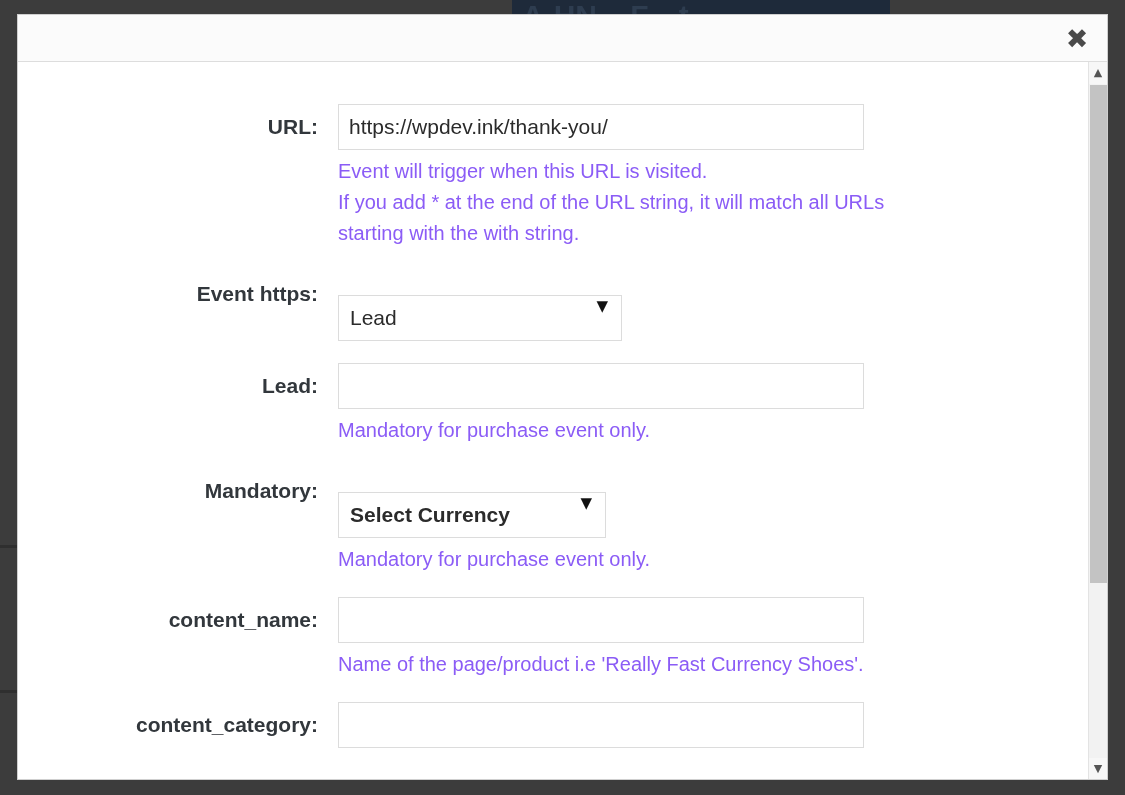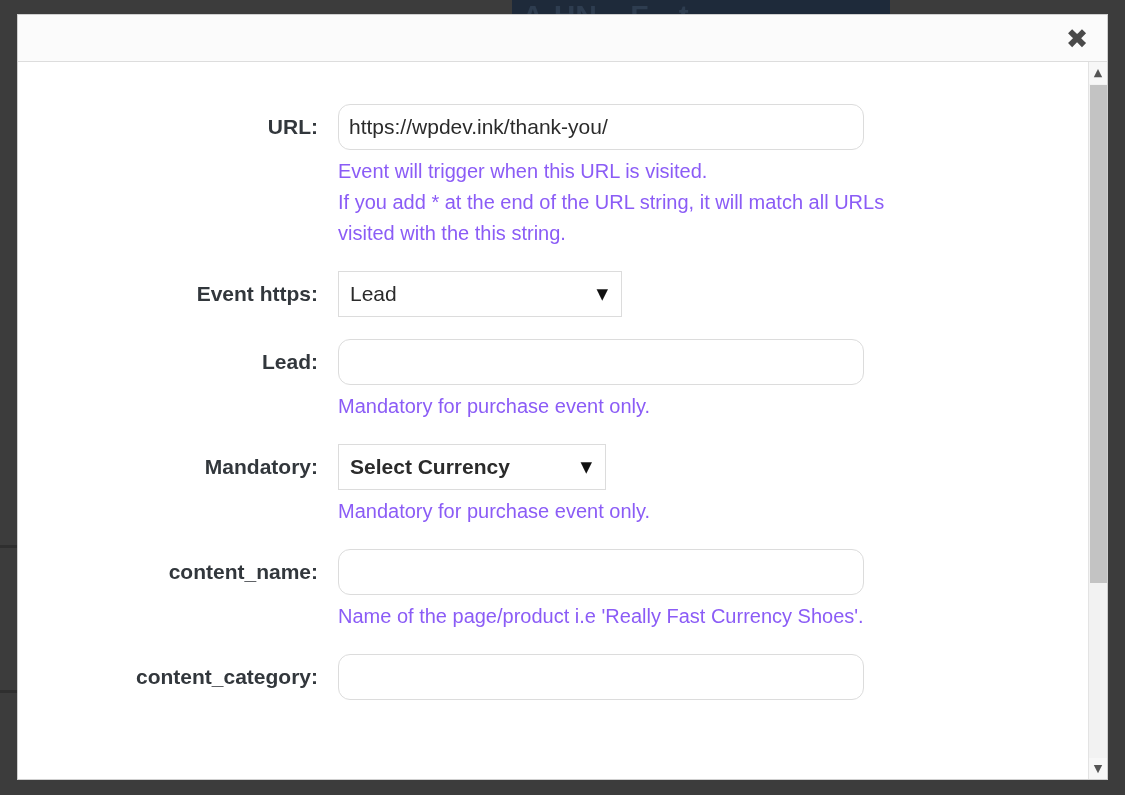--- a/index.html
+++ b/index.html
@@ -149,39 +149,40 @@
     width: 526px;
     height: 46px;
     box-sizing: border-box;
     border: 1px solid #dcdcdc;
     background: #ffffff;
     font-size: 21px;
     color: #2b2b2b;
     padding: 0 10px;
     font-family: "Liberation Sans", sans-serif;
     outline: none;
-    border-radius: 12px;
+    border-radius: 0;
   }
 
   .select-wrap {
     position: relative;
     display: inline-block;
   }
   .select-box {
     height: 46px;
     box-sizing: border-box;
     border: 1px solid #dcdcdc;
     background: #ffffff;
     font-size: 21px;
     color: #2b2b2b;
     line-height: 44px;
     padding: 0 44px 0 11px;
     white-space: nowrap;
     cursor: pointer;
     user-select: none;
+    margin-top: 24px;
   }
   .select-box.event-type { width: 284px; }
   .select-box.currency  { width: 268px; font-weight: bold; }
 
   .select-arrow {
     position: absolute;
     right: 14px;
     top: 50%;
     transform: translateY(-50%);
     font-size: 15px;
@@ -262,21 +263,21 @@
 
     <div class="form-area">
 
       <div class="field-row">
         <div class="field-label">URL:</div>
         <div class="field-control">
           <input class="text-input" type="text" value="https://wpdev.ink/thank-you/" style="">
           <div class="help-text">
             <div>Event will trigger when this URL is visited.</div>
             <div>If you add * at the end of the URL string, it will match all URLs</div>
-            <div>visited with the this string.</div>
+            <div>starting with the with string.</div>
           </div>
         </div>
       </div>
 
       <div class="gap-md"></div>
 
       <div class="field-row">
         <div class="field-label">Event https:</div>
         <div class="field-control">
           <div class="select-wrap">

